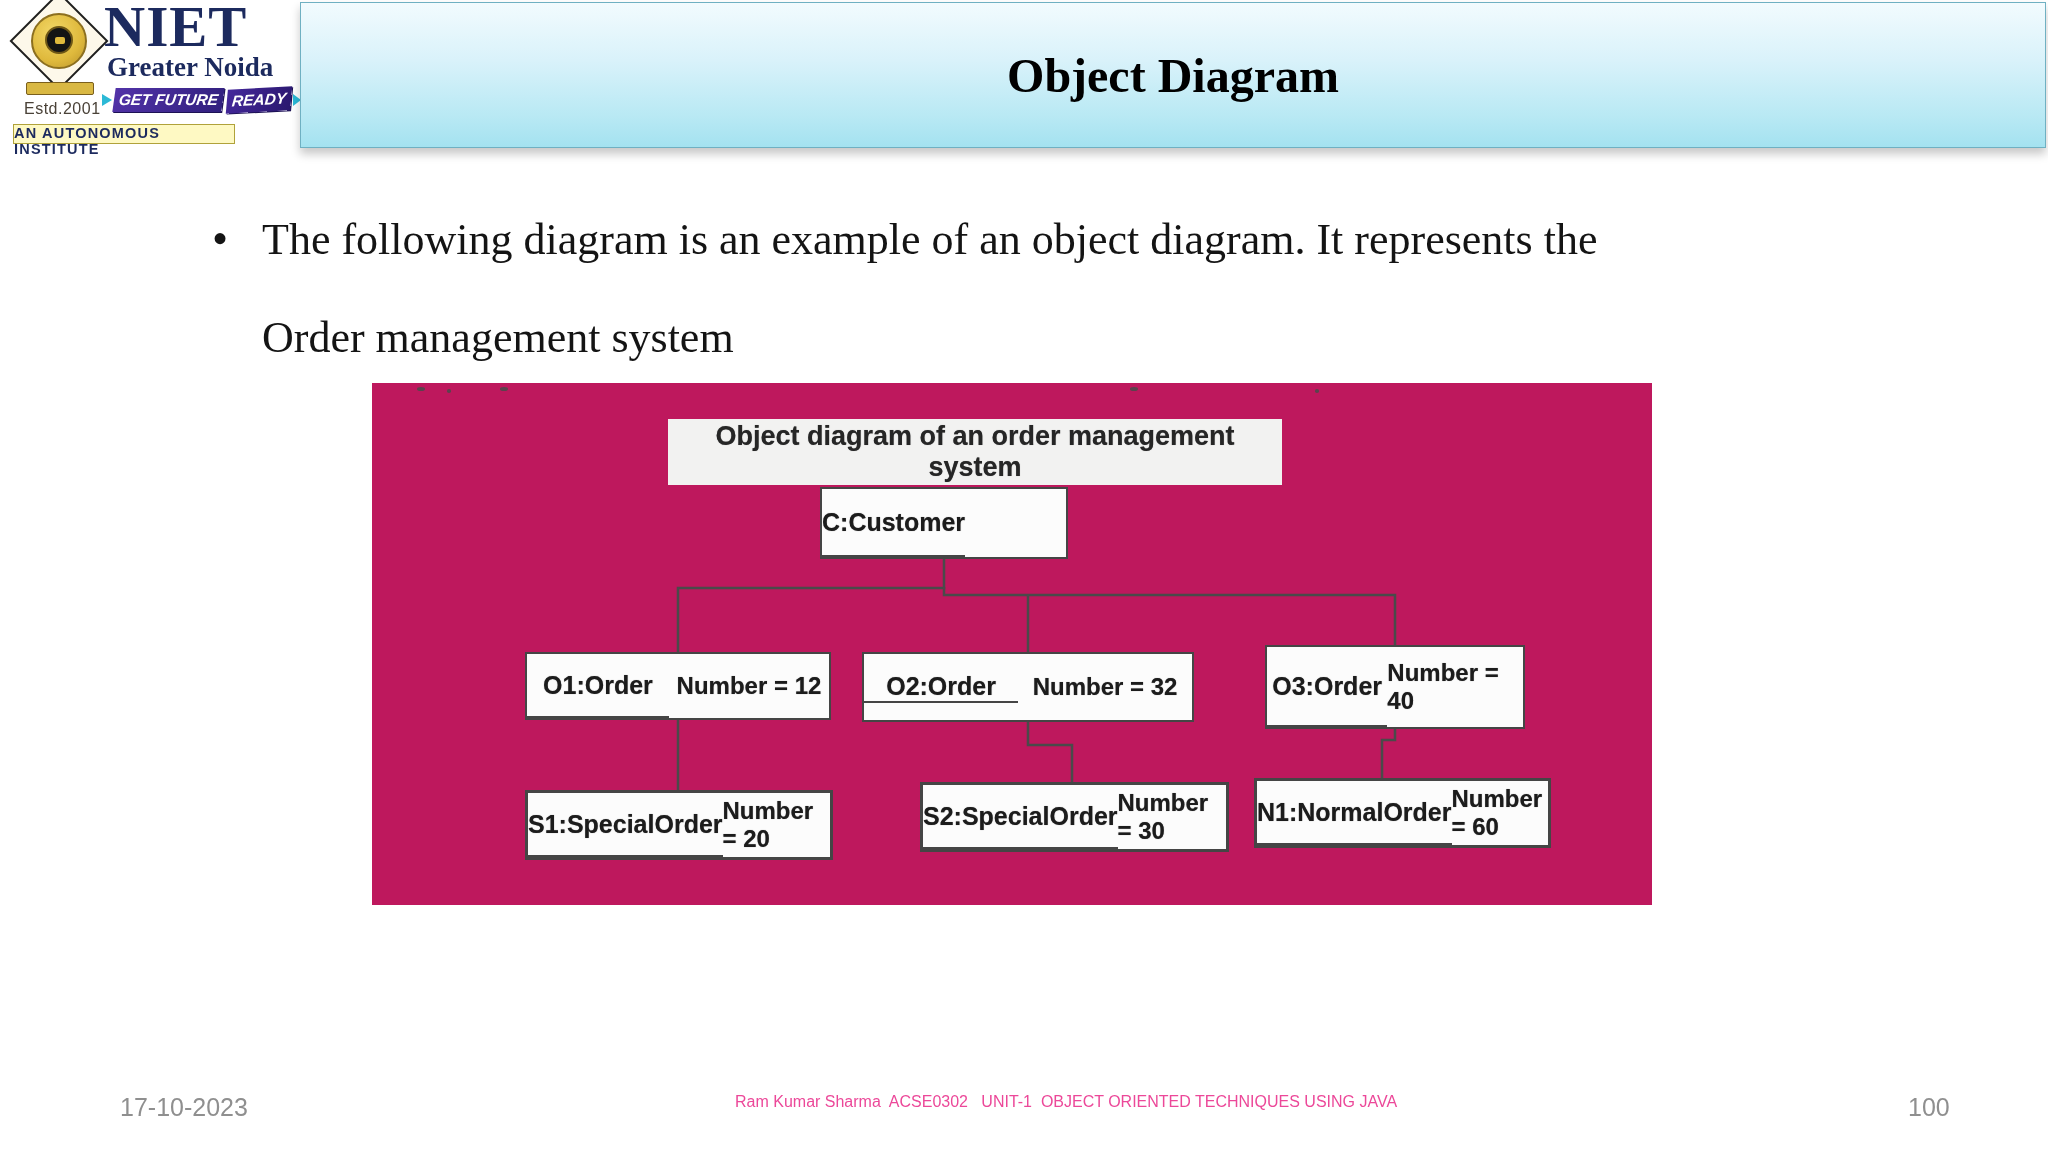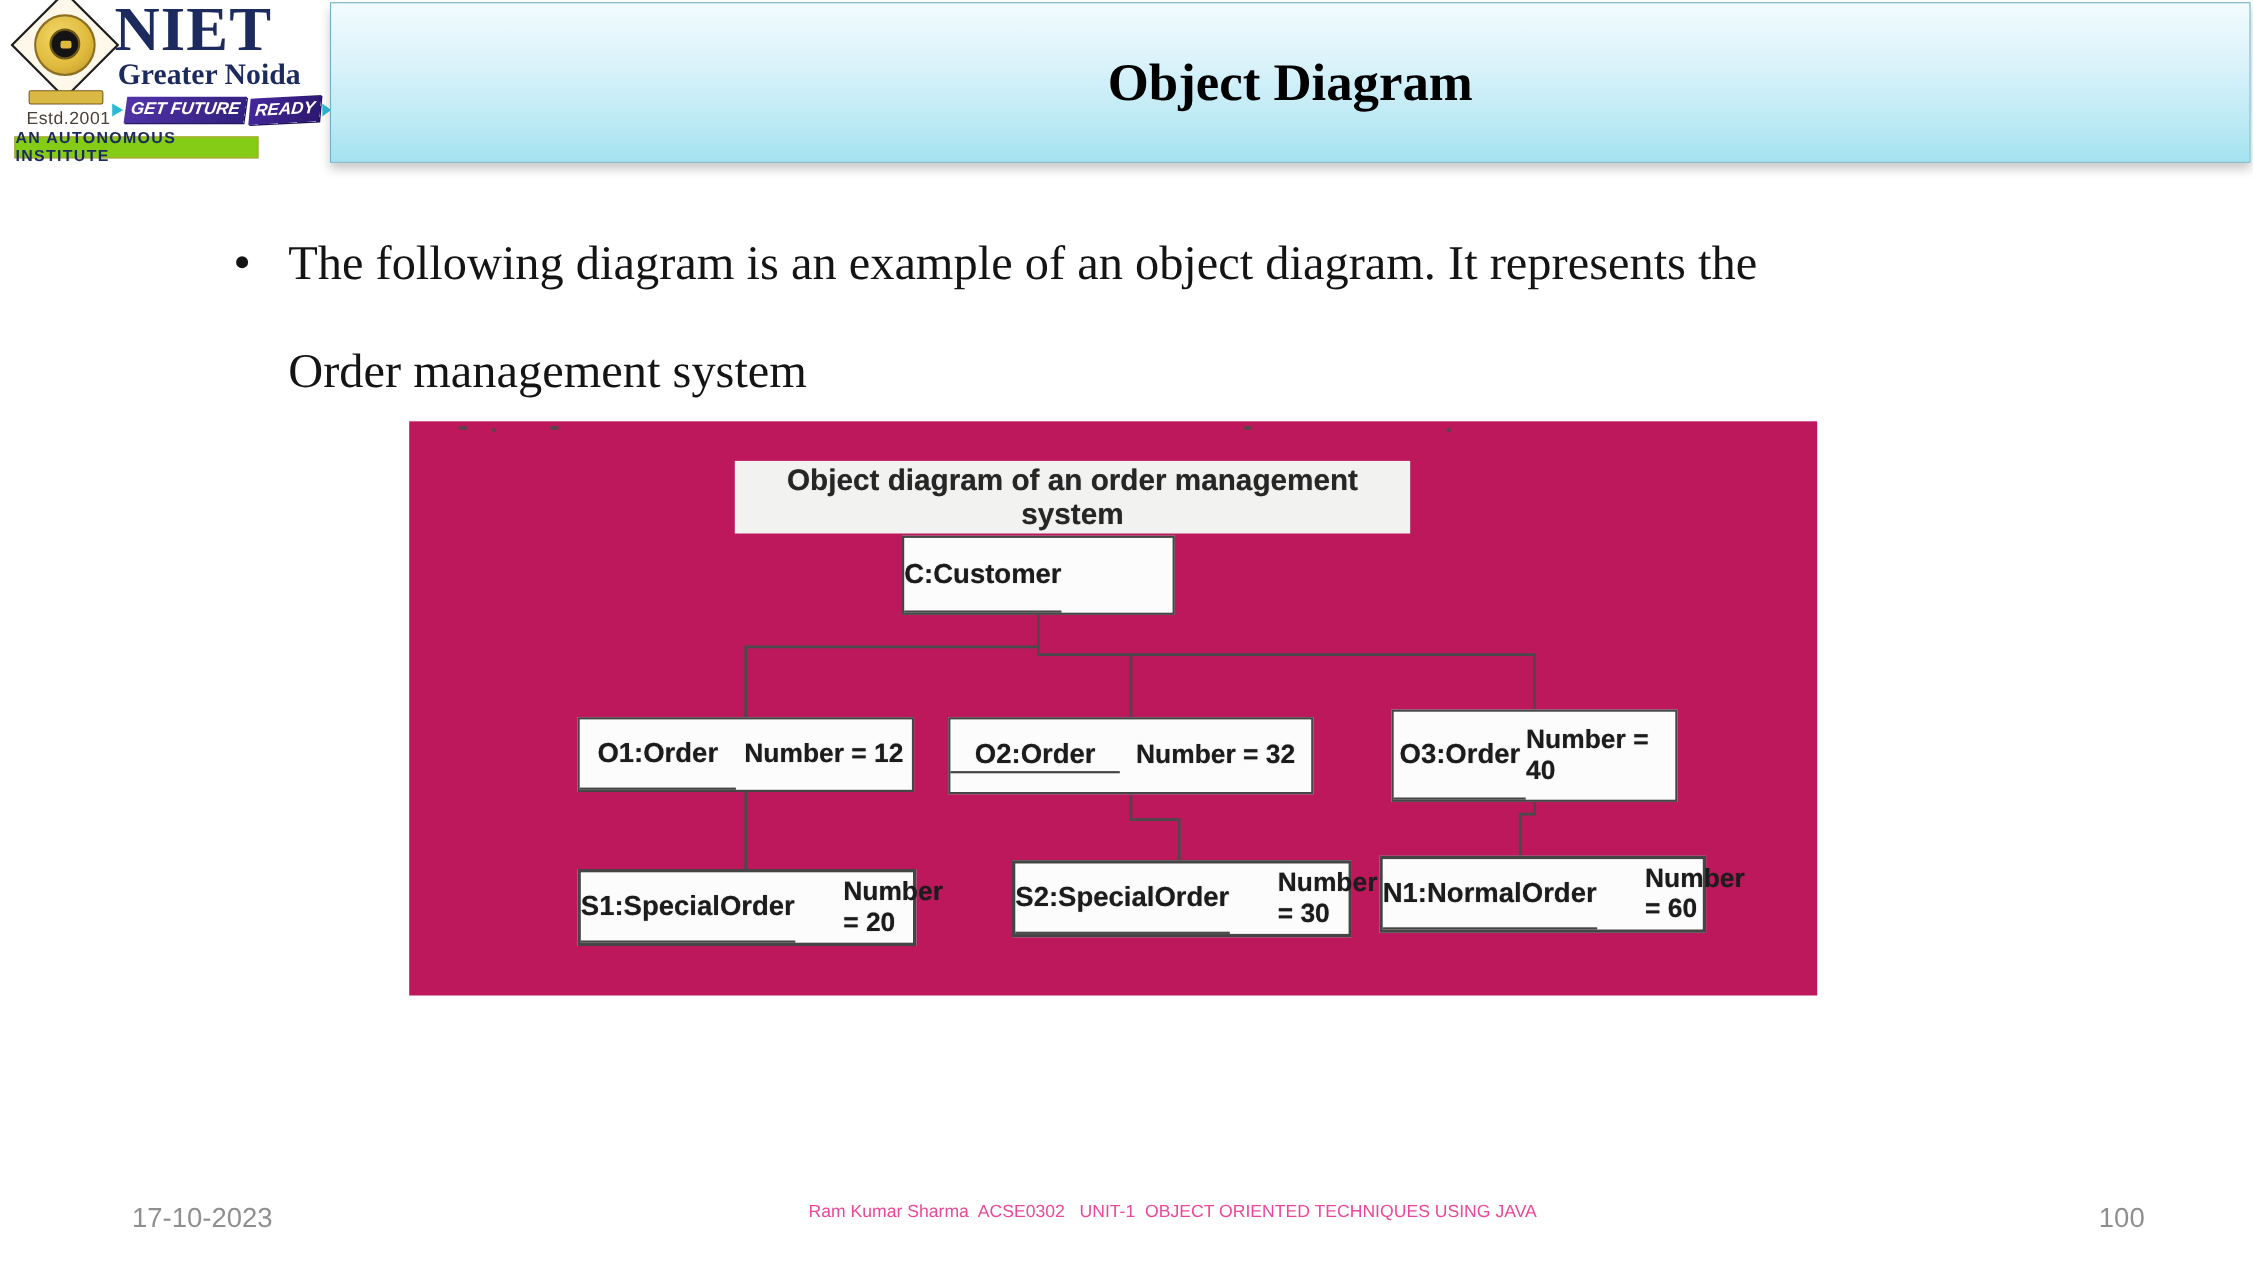--- a/index.html
+++ b/index.html
@@ -27,22 +27,22 @@
     font-weight:bold; font-size:57px; color:#1c2a5e; letter-spacing:1px; }
   .niet-city { position:absolute; left:99px; top:52px; font-family:"Liberation Serif", serif;
     font-weight:bold; font-size:27px; color:#1c2a5e; }
   .tagline { position:absolute; left:94px; top:86px; width:176px; height:28px; display:flex; align-items:center; }
   .arrow-r { width:0; height:0; border-top:6px solid transparent; border-bottom:6px solid transparent;
     border-left:10px solid #2cb9d6; margin-right:2px; }
   .tag-box { background:linear-gradient(110deg,#5233a8,#31207e); color:#fff; font-style:italic;
     font-weight:bold; font-size:15.5px; padding:3px 5px; transform:skewX(-8deg); white-space:nowrap;
     box-shadow:1px 1px 0 #1d1254; }
   .tag-box.ready { margin-left:4px; transform:skewX(-8deg) rotate(-3deg); background:linear-gradient(110deg,#45289c,#2a186e); }
-  .gold-bar { position:absolute; left:5px; top:124px; width:222px; height:20px; background:#84cc16;
-    border:1px solid #b0a23a; display:flex; align-items:center; justify-content:center; }
+  .gold-bar { position:absolute; left:5px; top:124px; width:222px; height:20px; background:#fef9c3;
+    border:1px solid #b0a23a; display:flex; justify-content:center; }
   .gold-bar span { font-size:14.5px; font-weight:bold; color:#1c2a5e; letter-spacing:1.2px; }
 
   
   .header-bar { position:absolute; left:300px; top:2px; width:1746px; height:146px;
     background:linear-gradient(180deg,#f2fbfe 0%, #d9f2fa 40%, #b9e9f4 78%, #a4e2f0 100%);
     border:1.5px solid #6fb0c2; box-shadow:0 6px 9px rgba(0,0,0,0.22);
     display:flex; align-items:center; justify-content:center; }
   .header-title { font-family:"Liberation Serif", serif; font-weight:bold; font-size:48px; color:#000; }
 
   
@@ -61,21 +61,21 @@
     font-size:27px; font-weight:bold; color:#262626; background:#f2f2f1; padding:2px 0;
     text-shadow:0 0 0.7px rgba(40,40,40,0.6); }
   .edges { position:absolute; left:0; top:0; }
   .obj-box { position:absolute; background:#fcfcfc; border:2.5px solid #454545; display:flex;
     flex-direction:row; }
   .obj-box .ob-title { flex:0 0 47%; display:flex; align-items:center; justify-content:center;
     border-bottom:2.5px solid #454545; font-size:25px; font-weight:bold; color:#1c1c1c;
     text-shadow:0 0 0.8px rgba(30,30,30,0.65); }
   .obj-box .ob-value { flex:1; display:flex; align-items:center; justify-content:center;
     font-size:24px; font-weight:bold; color:#1c1c1c; text-shadow:0 0 0.8px rgba(30,30,30,0.65); }
-  .row3 { border-width:3px;gap:44px; }
+  .row3 { border-width:3px; }
 
   
   .footer-date { position:absolute; left:120px; top:1093px; font-size:25px; color:#8f8f8f; }
   .footer-credit { position:absolute; left:735px; top:1093px; font-size:16px; color:#ec4899; white-space:pre; }
   .footer-page { position:absolute; left:1908px; top:1093px; font-size:25px; color:#8f8f8f; }
 </style>
 </head>
 <body>
 
 <div class="logo-block">

